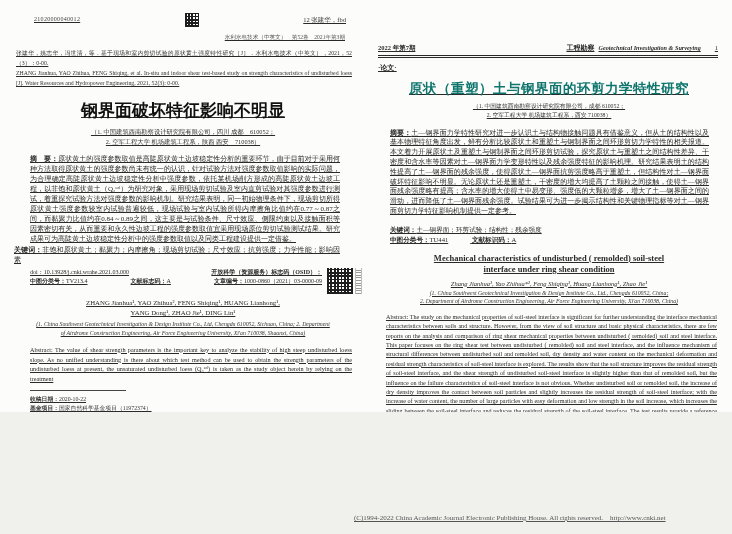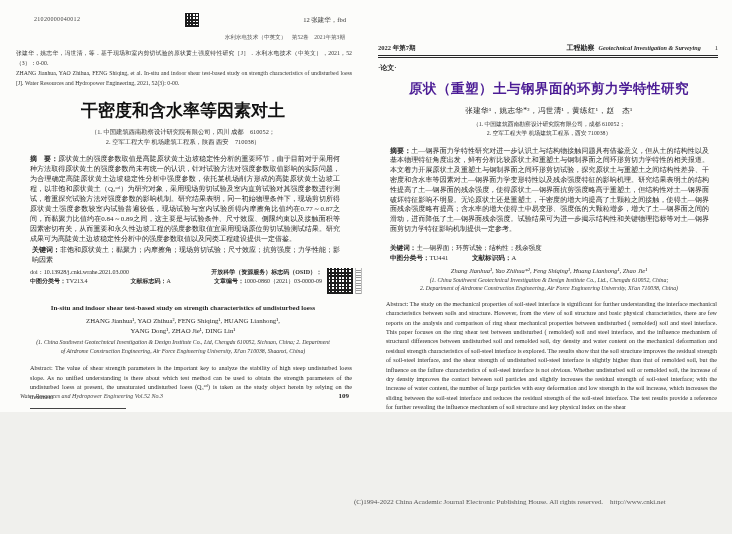--- a/index.html
+++ b/index.html
@@ -5,21 +5,21 @@
   * { margin:0; padding:0; box-sizing:border-box; }
   html,body { width:732px; height:534px; }
   body {
     position:relative;
     background:#f0f0ed;
     font-family:"Liberation Serif", serif;
     color:#2a2a2a;
     overflow:hidden;
     -webkit-font-smoothing:antialiased;
   }
-  .page { position:absolute; top:0; width:366px; height:412px; background:#fcfcfa; overflow:hidden; }
+  .page { position:absolute; top:0; width:366px; height:412px; background:#fcfcfa; overflow:hidden;text-decoration:underline; }
   #left-page { left:0; }
   #right-page { left:366px; }
   .b { font-weight:bold; }
   .sans { font-family:"Liberation Sans", sans-serif; }
 
   
   .lp-header { display:flex; justify-content:space-between; align-items:flex-start; margin:13px 20px 0 34px; }
   .lp-docid { font-size:6px; letter-spacing:.3px; color:#444; padding-top:3px; }
   .qr-small { width:14px; height:14px;
     background:
@@ -27,21 +27,21 @@
       repeating-linear-gradient(0deg,#1e1e1e 0 1.6px,#fff 1.6px 3.2px);
     outline:1px solid #fff; }
   .lp-pageinfo { font-size:6.5px; color:#333; padding-top:3px; }
   .lp-journal-issue { text-align:right; margin:7px 21px 0 0; font-size:5.6px; color:#555; }
   .lp-citation { margin:7px 14px 0 16px; font-size:5.8px; line-height:9.6px; color:#333; text-align:justify; }
   .lp-citation p { margin-bottom:1px; }
   .lp-title { margin-top:11px; text-align:center; font-weight:bold; font-size:17px; line-height:23px; color:#111; }
   .lp-authors { margin-top:9px; text-align:center; font-size:8.5px; letter-spacing:.5px; }
   .lp-affils { margin-top:5px; text-align:center; font-size:6.3px; line-height:9.4px; color:#333; }
   .lp-abstract { margin:8px 26px 0 30px; font-size:7px; line-height:10px; text-align:justify; }
-  .lp-keywords { margin:1px 26px 0 32px; font-size:7px; line-height:10px; text-align:justify; }
+  .lp-keywords { margin:1px 26px 0 14px; font-size:7px; line-height:10px; text-align:justify; }
   .lp-meta-row { margin:3px 4px 0 30px; display:flex; align-items:flex-start; }
   .lp-meta-col { flex:1; }
   .lp-meta-line { display:flex; justify-content:space-between; font-size:6px; line-height:9px; }
   .lp-meta-line .seg { margin-right:8px; }
   .qr-osid { width:26px; height:26px; margin-left:5px; flex:0 0 auto;
     background:
       repeating-linear-gradient(90deg,#1e1e1e 0 1.7px,transparent 1.7px 3.4px),
       repeating-linear-gradient(0deg,#1e1e1e 0 1.7px,#fff 1.7px 3.4px); }
   .osid-caption { width:7px; height:26px; margin-left:2px; flex:0 0 auto;
     background:repeating-linear-gradient(0deg,#9a9a9a 0 1px,transparent 1px 2.6px);
@@ -58,55 +58,55 @@
 
   
   .rp-header { margin:43px 14px 0 12px; display:flex; justify-content:space-between; align-items:baseline;
     border-bottom:3px double #2a2a2a; padding-bottom:2px; }
   .rp-issue { font-size:6.5px; font-weight:bold; }
   .rp-header-right { display:flex; align-items:baseline; }
   .rp-journal-zh { font-size:7px; font-weight:bold; font-family:"Liberation Sans",sans-serif; margin-right:4px; }
   .rp-journal-en { font-size:6.2px; font-weight:bold; font-style:italic; }
   .rp-pageno { font-size:6.5px; margin-left:14px; }
   .rp-lunwen { margin:5px 0 0 12px; font-weight:bold; font-size:7px; }
-  .rp-title { margin-top:7px; text-align:center; font-size:13.5px; font-weight:bold; color:#4c1d95; letter-spacing:.5px; }
+  .rp-title { margin-top:7px; text-align:center; font-size:13.5px; font-weight:bold; color:#0f766e; letter-spacing:.5px; }
   .rp-authors { margin-top:8px; text-align:center; font-size:7.5px; letter-spacing:.4px; }
   .rp-affils { margin-top:4px; text-align:center; font-size:5.8px; line-height:8.8px; color:#333; }
   .rp-abstract { margin:9px 23px 8px 24px; font-size:7px; line-height:9.8px; text-align:justify; }
   .rp-keywords { margin:2px 23px 0 24px; font-size:6.6px; line-height:9.4px; }
   .rp-clc { margin:1px 23px 0 24px; font-size:6.6px; line-height:9.4px; }
   .rp-clc .seg { margin-right:22px; }
   .rp-en-title { margin:8px 10px 0 10px; text-align:center; font-weight:bold; font-size:8.5px; line-height:11.5px; }
   .rp-en-authors { margin-top:4px; text-align:center; font-style:italic; font-size:6.5px; }
   .rp-en-affil { margin-top:2px; text-align:center; font-style:italic; font-size:5.8px; line-height:8.6px; color:#333; }
   .rp-en-abstract { margin:7px 15px 0 20px; font-size:6.1px; line-height:9.4px; text-align:justify; }
   .rp-fn-divider { margin:5px 0 0 14px; width:96px; border-top:.8px solid #444; }
   .rp-footnotes { margin:3px 12px 0 14px; font-size:5.9px; line-height:8.4px; color:#333; }
-  .watermark { position:absolute; left:354px; bottom:27px; font-size:7px; color:#555; white-space:nowrap; }
+  .watermark { position:absolute; left:354px; bottom:11px; font-size:7px; color:#555; white-space:nowrap;text-decoration:underline; }
 </style>
 </head>
 <body>
 
 <div class="page" id="left-page">
 
   <div class="lp-header">
     <span class="lp-docid">21020000040012</span>
     <span class="qr-small"></span>
     <span class="lp-pageinfo">12 张建华，fbd</span>
   </div>
 
   <div class="lp-journal-issue">水利水电技术（中英文）　第52卷　2021年第3期</div>
 
   <div class="lp-citation">
     <p>张建华，姚志华，冯世清，等．基于现场和室内剪切试验的原状黄土强度特性研究［J］．水利水电技术（中英文），2021，52（3）：0-00.</p>
     <p>ZHANG Jianhua, YAO Zhihua, FENG Shiqing, et al. In-situ and indoor shear test-based study on strength characteristics of undisturbed loess [J]. Water Resources and Hydropower Engineering, 2021, 52(3): 0-00.</p>
   </div>
 
   <div class="lp-title sans">
-    <div>干密度和含水率等因素对土</div>
+    <div>钢界面破坏特征影响不明显</div>
   </div>
 
 
   <div class="lp-affils">
     <div>（1. 中国建筑西南勘察设计研究院有限公司，四川 成都　610052；</div>
     <div>2. 空军工程大学 机场建筑工程系，陕西 西安　710038）</div>
   </div>
 
   <p class="lp-abstract"><span class="b">摘　要：</span><span>原状黄土的强度参数取值是高陡原状黄土边坡稳定性分析的重要环节，由于目前对于采用何种方法取得原状黄土的强度参数尚未有统一的认识，针对试验方法对强度参数取值影响的实际问题，为合理确定高陡原状黄土边坡稳定性分析中强度参数，依托某机场削方形成的高陡原状黄土边坡工程，以非饱和原状黄土（Q₃ᵉᵒˡ）为研究对象，采用现场剪切试验及室内直剪试验对其强度参数进行测试，着重探究试验方法对强度参数的影响机制。研究结果表明，同一初始物理条件下，现场剪切所得原状黄土强度参数较室内试验普遍较低，现场试验与室内试验所得内摩擦角比值约在0.77～0.87之间，而黏聚力比值约在0.84～0.89之间，这主要是与试验条件、尺寸效应、侧限约束以及接触面积等因素密切有关，从而重要和永久性边坡工程的强度参数取值宜采用现场原位剪切试验测试结果。研究成果可为高陡黄土边坡稳定性分析中的强度参数取值以及同类工程建设提供一定借鉴。</span></p>
 
@@ -121,21 +121,20 @@
       <div class="lp-meta-line">
         <span class="seg"><span class="b">中图分类号：</span><span>TV213.4</span></span>
         <span class="seg"><span class="b">文献标志码：</span><span>A</span></span>
         <span><span class="b">文章编号：</span><span>1000-0860（2021）03-0000-09</span></span>
       </div>
     </div>
     <span class="qr-osid"></span>
     <span class="osid-caption"></span>
   </div>
 
-  <div class="lp-en-title">In-situ and indoor shear test-based study on strength characteristics of undisturbed loess</div>
 
   <div class="lp-en-authors">
     <div>ZHANG Jianhua¹, YAO Zhihua², FENG Shiqing¹, HUANG Lianhong¹,</div>
     <div>YANG Dong¹, ZHAO Jie¹, DING Lin¹</div>
   </div>
 
   <div class="lp-en-affil">
     <div>(1. China Southwest Geotechnical Investigation &amp; Design Institute Co., Ltd, Chengdu 610052, Sichuan, China; 2. Department</div>
     <div>of Airdrome Construction Engineering, Air Force Engineering University, Xi'an 710038, Shaanxi, China)</div>
   </div>
@@ -144,57 +143,56 @@
 
   <div class="fn-divider"></div>
 
   <div class="footnotes">
     <div><span class="b">收稿日期：</span><span>2020-10-22</span></div>
     <div><span class="b">基金项目：</span><span>国家自然科学基金项目（11972374）</span></div>
     <div><span class="b">作者简介：</span><span>张建华（1964—），男，高级工程师，硕士，主要从事岩土工程勘察设计及相关科研工作。E-mail：506508740@qq.com</span></div>
     <div><span class="b">通信作者：</span><span>姚志华（1983—），男，副教授，博士，主要从事非饱和及特殊土土力学理论及工程实践研究工作。E-mail：lightbright@163.com</span></div>
   </div>
 
-  <div class="lp-footer">
-    <span class="lp-footer-journal">Water Resources and Hydropower Engineering Vol.52 No.3</span>
-    <span class="lp-footer-page">109</span>
-  </div>
 </div>
 
 <div class="page" id="right-page">
 
   <div class="rp-header">
     <span class="rp-issue">2022 年第7期</span>
     <span class="rp-header-right">
       <span class="rp-journal-zh">工程勘察</span>
       <span class="rp-journal-en">Geotechnical Investigation &amp; Surveying</span>
       <span class="rp-pageno">1</span>
     </span>
   </div>
 
   <div class="rp-lunwen">·论文·</div>
 
   <div class="rp-title">原状（重塑）土与钢界面的环剪力学特性研究</div>
 
-  <div class="rp-authors">张建华¹，姚志华*²，冯世清¹，黄练红¹，赵　杰¹</div>
 
   <div class="rp-affils">
     <div>（1. 中国建筑西南勘察设计研究院有限公司，成都 610052；</div>
     <div>2. 空军工程大学 机场建筑工程系，西安 710038）</div>
   </div>
 
   <p class="rp-abstract"><span class="b">摘要：</span><span>土—钢界面力学特性研究对进一步认识土与结构物接触问题具有借鉴意义，但从土的结构性以及基本物理特征角度出发，鲜有分析比较原状土和重塑土与钢制界面之间环形剪切力学特性的相关报道。本文着力开展原状土及重塑土与钢制界面之间环形剪切试验，探究原状土与重塑土之间结构性差异、干密度和含水率等因素对土—钢界面力学变形特性以及残余强度特征的影响机理。研究结果表明土的结构性提高了土—钢界面的残余强度，使得原状土—钢界面抗剪强度略高于重塑土，但结构性对土—钢界面破坏特征影响不明显。无论原状土还是重塑土，干密度的增大均提高了土颗粒之间接触，使得土—钢界面残余强度略有提高；含水率的增大使得土中易变形、强度低的大颗粒增多，增大了土—钢界面之间的滑动，进而降低了土—钢界面残余强度。试验结果可为进一步揭示结构性和关键物理指标等对土—钢界面剪切力学特征影响机制提供一定参考。</span></p>
 
   <p class="rp-keywords"><span class="b">关键词：</span><span>土—钢界面；环剪试验；结构性；残余强度</span></p>
 
   <div class="rp-clc">
     <span class="seg"><span class="b">中图分类号：</span><span>TU441</span></span>
     <span><span class="b">文献标识码：</span><span>A</span></span>
   </div>
 
+  <div class="rp-en-title">
+    <div>Mechanical characteristics of undisturbed ( remolded)  soil-steel</div>
+    <div>interface under ring shear condition</div>
+  </div>
 
   <div class="rp-en-authors">Zhang Jianhua¹, Yao Zhihua*², Feng Shiqing¹, Huang Lianhong¹, Zhao Jie¹</div>
 
   <div class="rp-en-affil">
     <div>(1. China Southwest Geotechnical Investigation &amp; Design Institute Co., Ltd., Chengdu 610052, China;</div>
     <div>2. Department of Airdrome Construction Engineering, Air Force Engineering University, Xi'an 710038, China)</div>
   </div>
 
   <p class="rp-en-abstract">Abstract: The study on the mechanical properties of soil-steel interface is significant for further understanding the interface mechanical characteristics between soils and structure. However, from the view of soil structure and basic physical characteristics, there are few reports on the analysis and comparison of ring shear mechanical properties between undisturbed ( remolded)  soil and steel interface. This paper focuses on the ring shear test between undisturbed ( remolded)  soil and steel interface, and the influence mechanism of structural differences between undisturbed soil and remolded soil, dry density and water content on the mechanical deformation and residual strength characteristics of soil-steel interface is explored. The results show that the soil structure improves the residual strength of soil-steel interface, and the shear strength of undisturbed soil-steel interface is slightly higher than that of remolded soil, but the influence on the failure characteristics of soil-steel interface is not obvious. Whether undisturbed soil or remolded soil, the increase of dry density improves the contact between soil particles and slightly increases the residual strength of soil-steel interface; with the increase of water content, the number of large particles with easy deformation and low strength in the soil increase, which increases the sliding between the soil-steel interface and reduces the residual strength of the soil-steel interface. The test results provide a reference for further revealing the influence mechanism of soil structure and key physical index on the shear</p>
 

